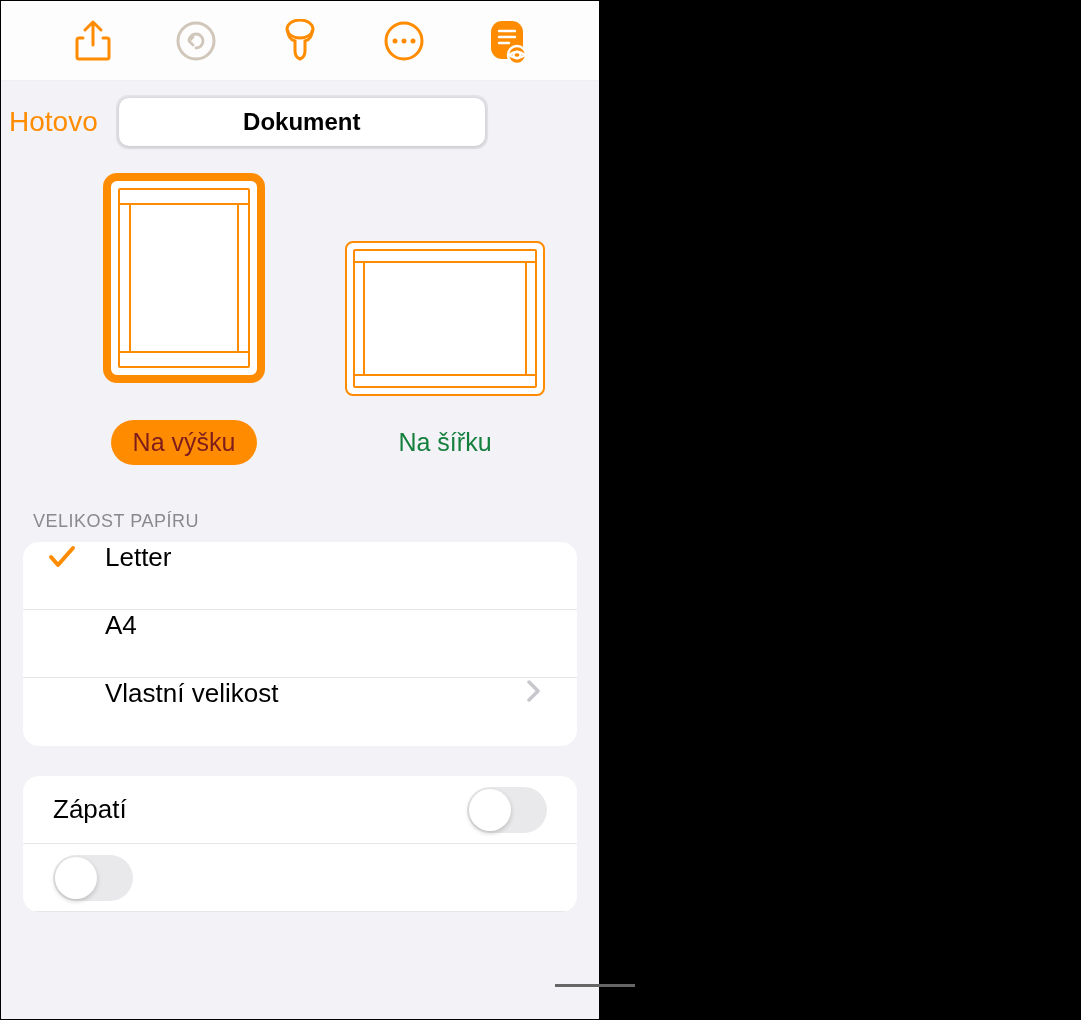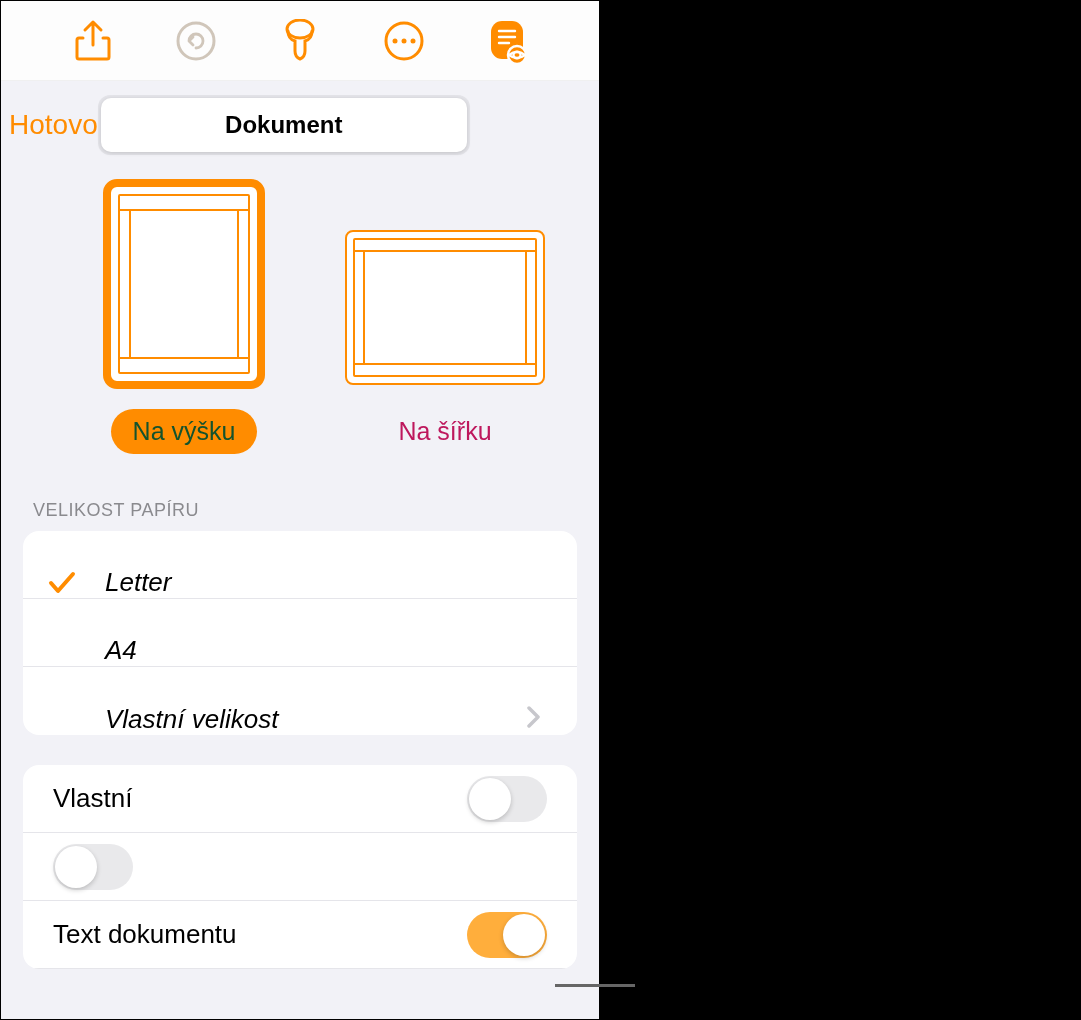--- a/index.html
+++ b/index.html
@@ -36,35 +36,36 @@
       height: 50px;
       display: flex;
       align-items: center;
       justify-content: center;
       cursor: pointer;
     }
     .header-row {
       display: flex;
       align-items: center;
       padding: 14px 14px 24px 8px;
+      gap: 18px;
     }
     .done-btn {
       color: #ff8c00;
       font-size: 28px;
       font-weight: 400;
       cursor: pointer;
       white-space: nowrap;
     }
     .segmented {
       display: flex;
       background: #e4e4e9;
       border-radius: 12px;
       padding: 3px;
       flex: 1;
-      height: 60px;
+      height: 54px;
       max-width: 372px;
     }
     .segment {
       flex: 1;
       display: flex;
       align-items: center;
       justify-content: center;
       font-size: 24px;
       color: #000;
       border-radius: 10px;
@@ -162,46 +163,46 @@
     }
     .thumb-landscape .hlines::before { top: 18px; }
     .thumb-landscape .hlines::after { bottom: 18px; }
     .label-pill {
       padding: 8px 22px;
       border-radius: 30px;
       font-size: 25px;
     }
     .label-pill.active {
       background: #ff8c00;
-      color: #14532d;
+      color: #7f1d1d;
+      margin-top: 17px;
     }
     .label-pill.inactive {
-      color: #be185d;
+      color: #15803d;
     }
     .section-header {
       font-size: 18px;
       color: #8a8a8e;
       letter-spacing: 0.5px;
       padding: 36px 32px 10px 32px;
     }
     .list {
       background: #fff;
       border-radius: 16px;
       margin: 0 22px;
       overflow: hidden;
     }
     .list-row {
       display: flex;
-      align-items: flex-end;
+      align-items: flex-start;
       padding: 0 36px 0 24px;
       height: 68px;
       border-bottom: 1px solid #e5e5ea;
       cursor: pointer;
       position: relative;
-      font-style: italic;
     }
     .list-row:last-child {
       border-bottom: none;
     }
     .check-slot {
       width: 58px;
       display: flex;
       align-items: center;
       justify-content: flex-start;
     }
@@ -353,27 +354,23 @@
       <div class="chevron">
         <svg width="14" height="22" viewBox="0 0 14 22">
           <path d="M2 2 L11 11 L2 20" stroke="#c7c7cc" stroke-width="3.5" fill="none" stroke-linecap="round" stroke-linejoin="round"></path>
         </svg>
       </div>
     </div>
   </div>
 
   <div class="list toggle-list">
     <div class="toggle-row">
-      <div class="toggle-label">Vlastní</div>
+      <div class="toggle-label">Zápatí</div>
       <div class="toggle"></div>
     </div>
     <div class="toggle-row">
       <div class="toggle"></div>
     </div>
-    <div class="toggle-row">
-      <div class="toggle-label">Text dokumentu</div>
-      <div class="toggle on"></div>
-    </div>
   </div>
 
 </div>
 
 <div class="callout-line"></div>
 
 </body></html>

